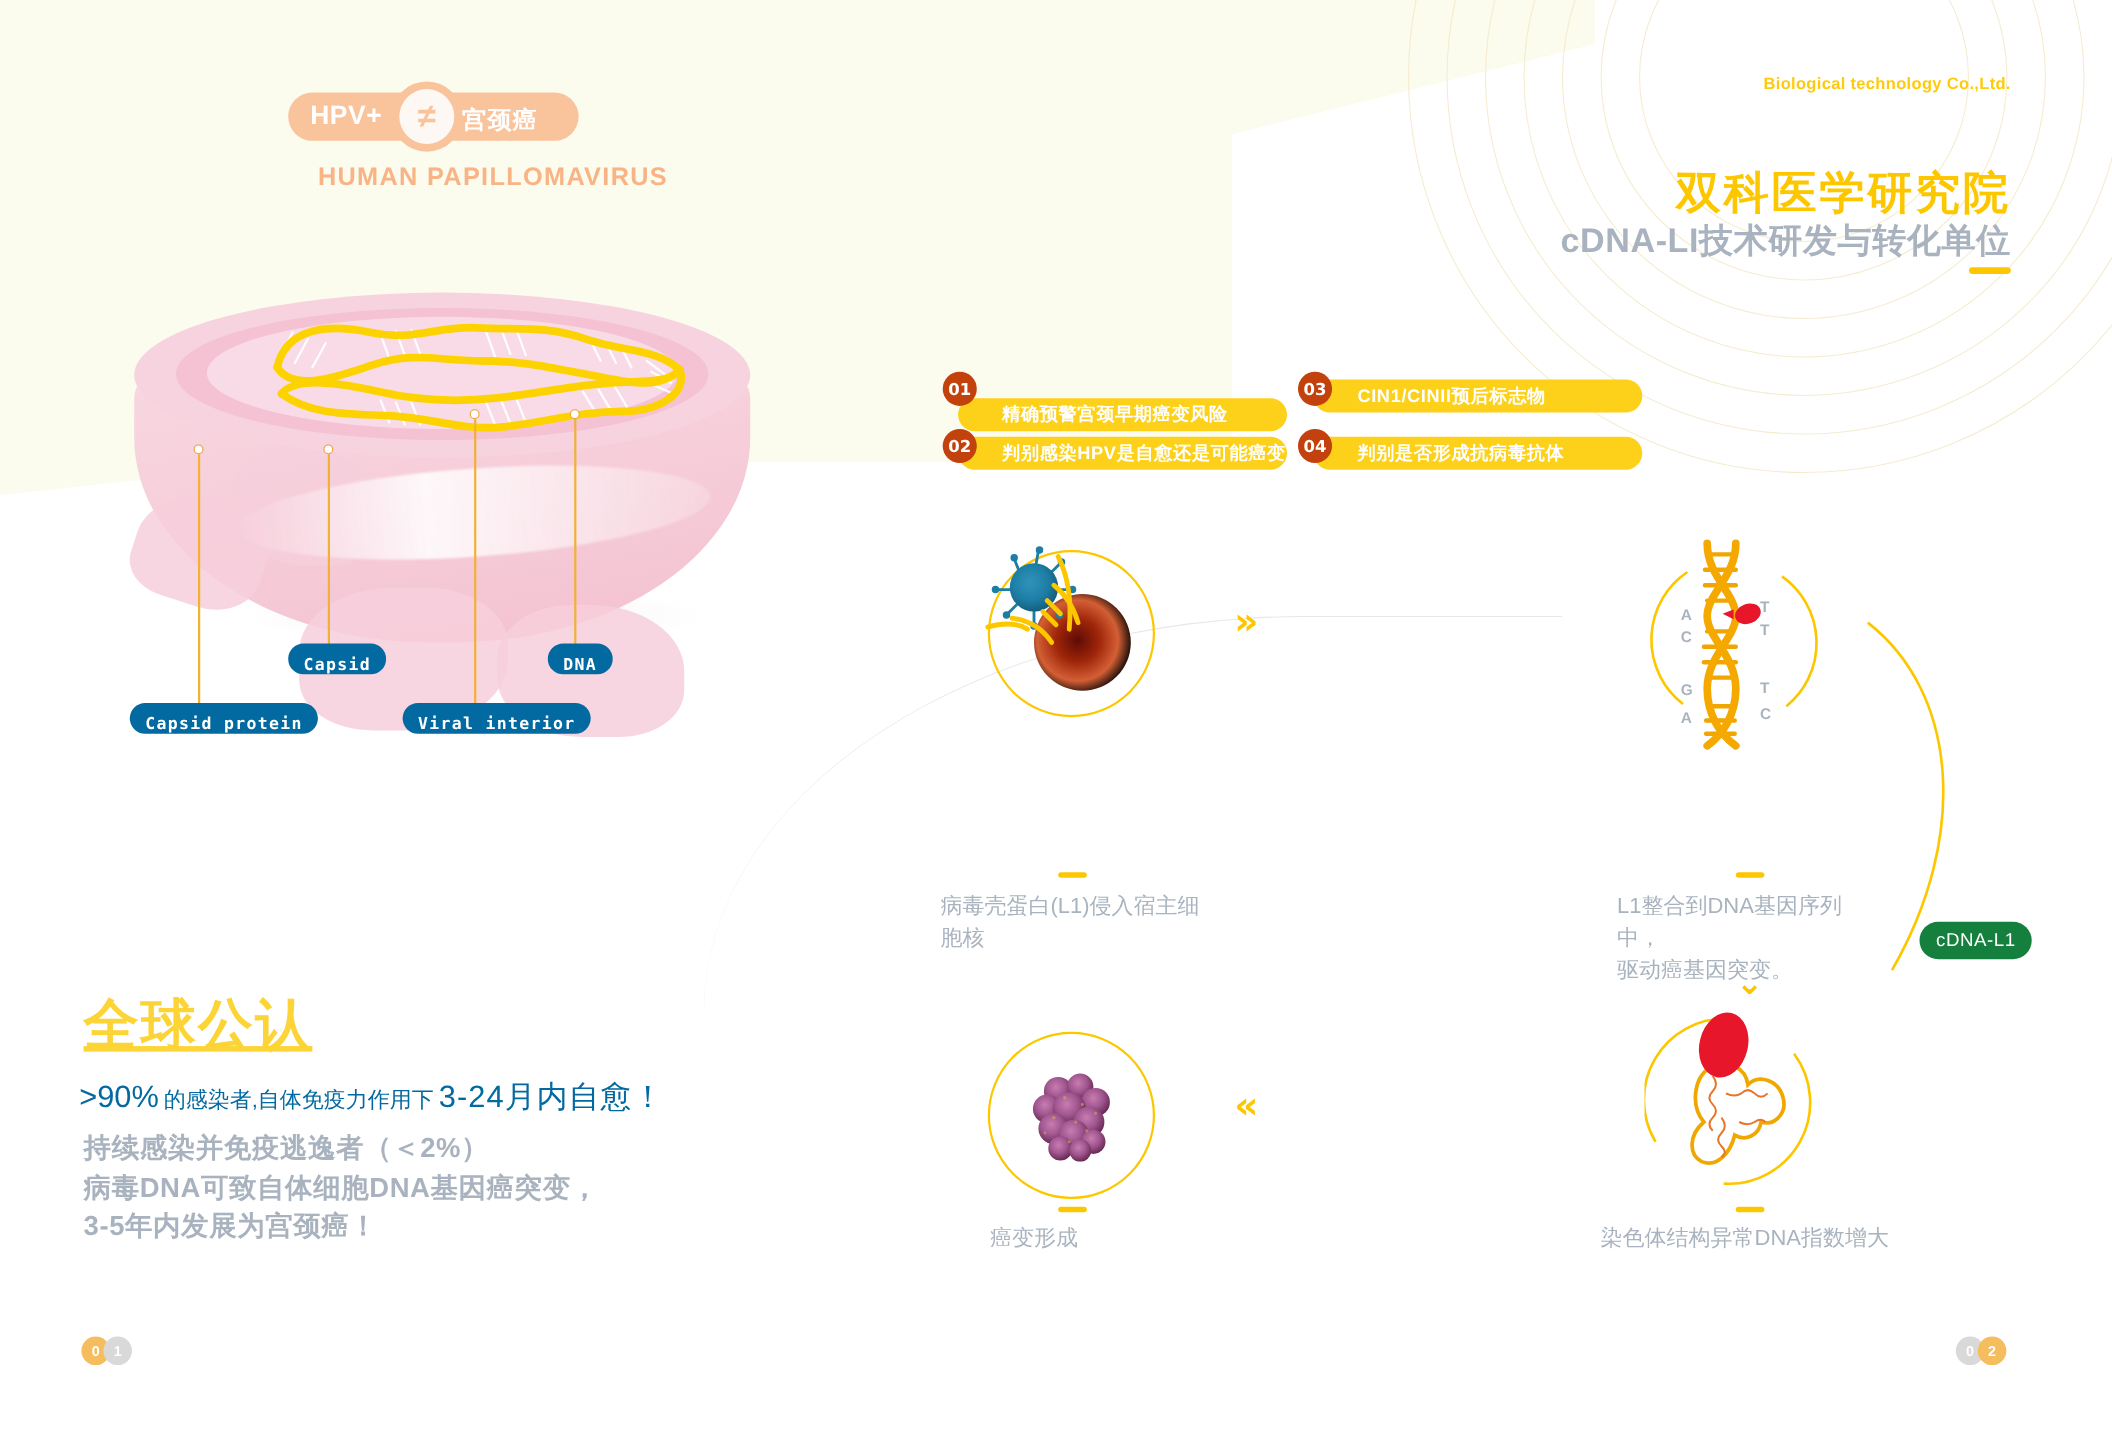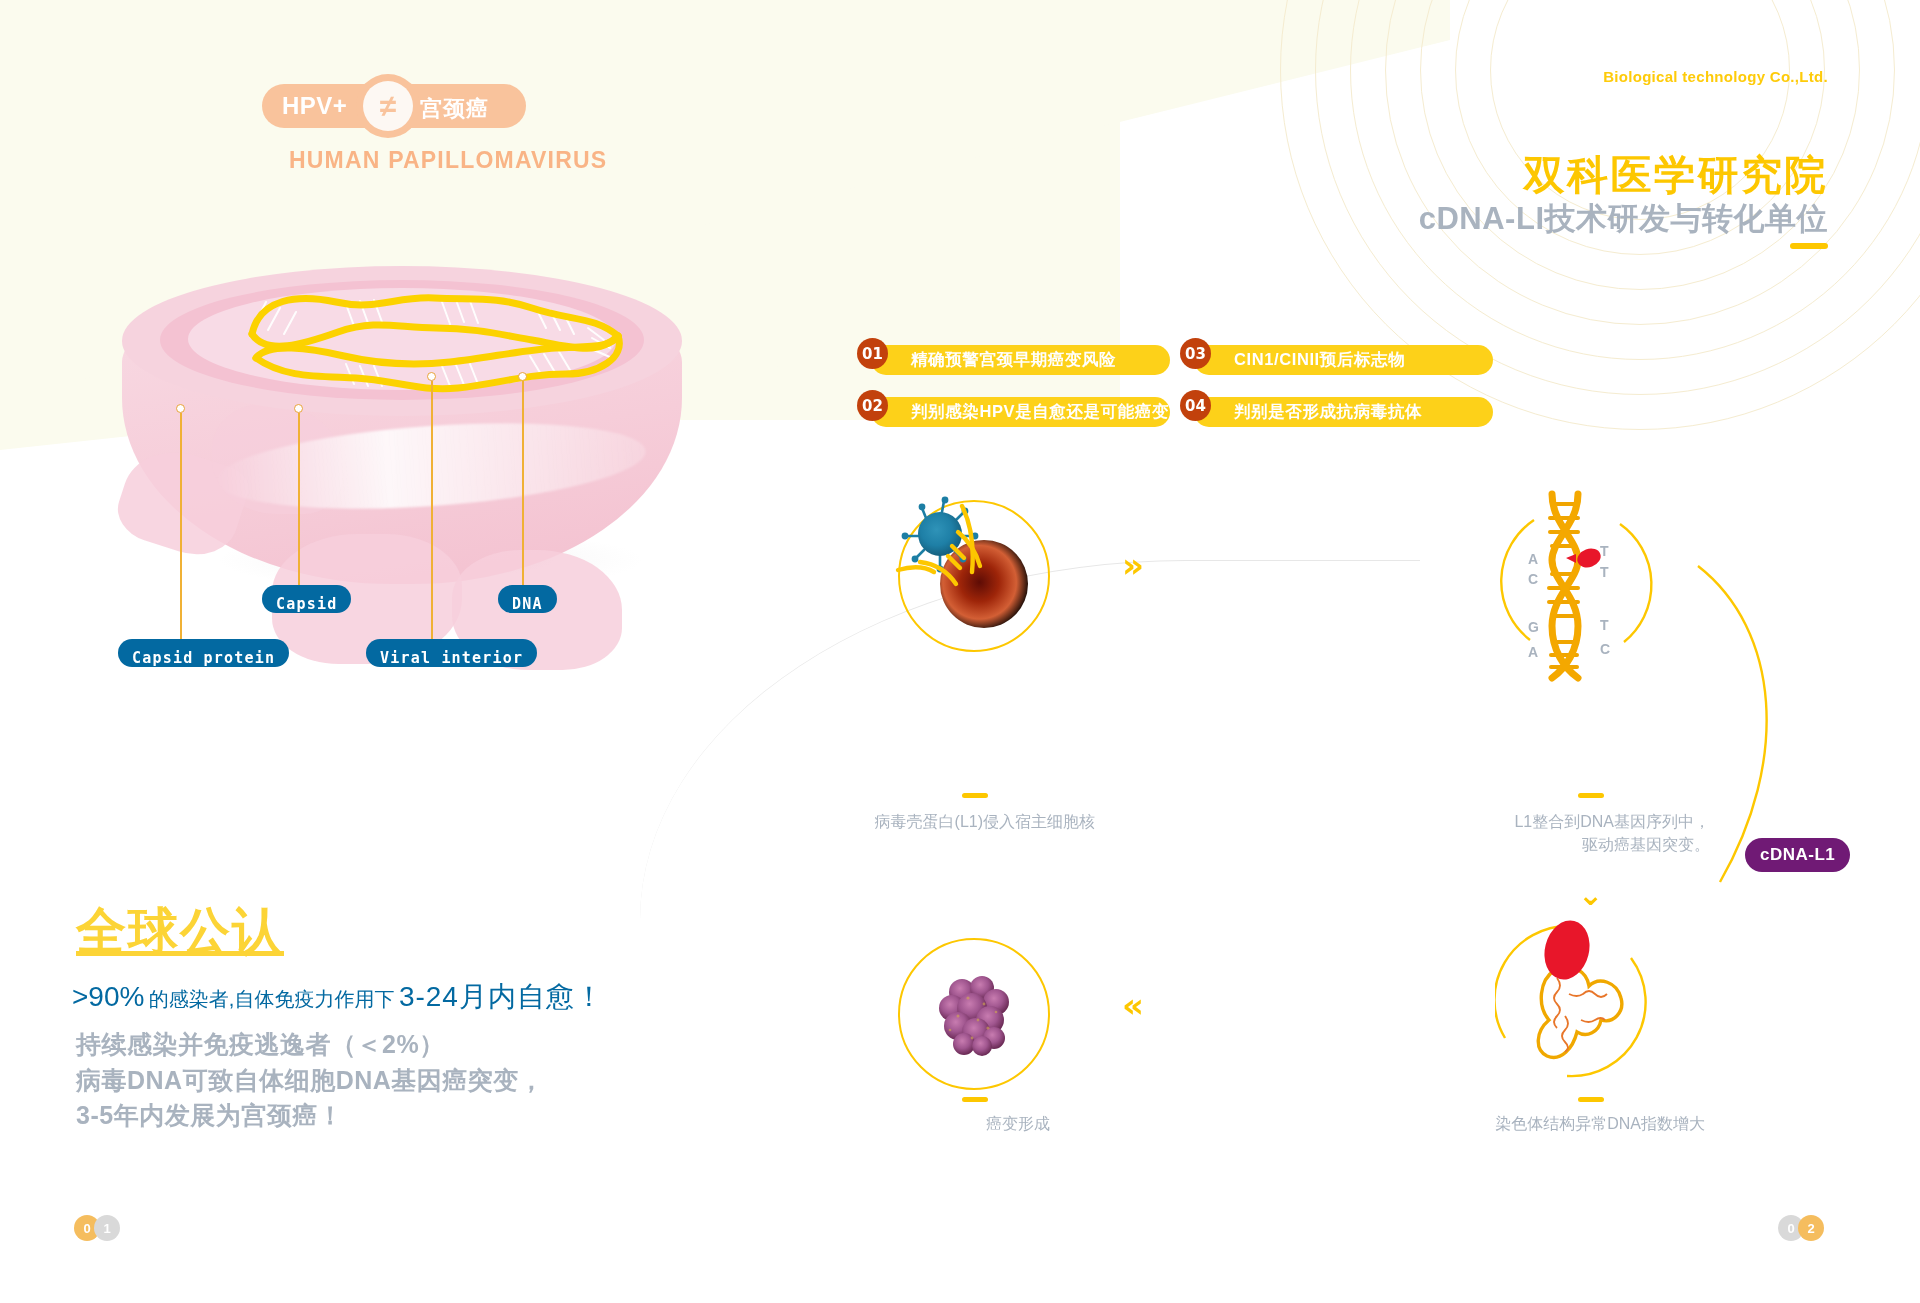--- a/index.html
+++ b/index.html
@@ -177,34 +177,34 @@
     color:#fff; font-size:16.5px; font-weight:bold; letter-spacing:.6px;
     margin-left:40px; white-space:nowrap;
   }
 
   
   .circ{
     position:absolute; width:152px; height:152px; border-radius:50%;
     border:2.2px solid #fdc700;
   }
   .proc-cap{
-    position:absolute; text-align:right; color:#a9b3bf;
-    font-size:16px; line-height:1.45; white-space:nowrap;
+    position:absolute; text-align:left; color:#a9b3bf;
+    font-size:20px; line-height:1.45; white-space:nowrap;
   }
   .cap-rule{
     position:absolute; width:26px;height:5px;background:#fdc700;border-radius:3px;
   }
   .chev{
     position:absolute; color:#fdc700; font-size:34px; font-weight:bold; line-height:1;
     font-family:"DejaVu Sans", sans-serif;
   }
   .cdna-pill{
-    position:absolute; background:#701a75; color:#fff; height:34px;
+    position:absolute; background:#15803d; color:#fff; height:34px;
     border-radius:17px; padding:0 15px; display:flex; align-items:center;
-    font-size:17px; font-weight:bold; letter-spacing:.5px;
+    font-size:17px; font-weight:normal; letter-spacing:.5px;
   }
 
   
   .pg{ position:absolute; display:flex; align-items:center; }
   .pg b{
     width:26px;height:26px;border-radius:50%;display:flex;align-items:center;
     justify-content:center;color:#fff;font-size:13px;font-weight:bold;
   }
   .pg .c0{ background:#f5bd5e; }
   .pg .c1{ background:#d9d9d9; margin-left:-6px; }
@@ -340,21 +340,21 @@
 病毒DNA可致自体细胞DNA基因癌突变，
 3-5年内发展为宫颈癌！</div>
 
   <div class="co-name">Biological  technology Co.,Ltd.</div>
   <div class="inst-title">双科医学研究院</div>
   <div class="inst-sub">cDNA-LI技术研发与转化单位</div>
   <div class="rule-yellow"></div>
 
   <div class="feat" style="left:857px; top:345px; width:313px;">
     <div class="num">01</div>
-    <div class="bar" style="width:299px;">
+    <div class="bar" style="width:299px;margin-top:17px;">
       <span>精确预警宫颈早期癌变风险</span>
     </div>
   </div>
   <div class="feat" style="left:857px; top:397px; width:313px;">
     <div class="num">02</div>
     <div class="bar" style="width:299px;">
       <span>判别感染HPV是自愈还是可能癌变</span>
     </div>
   </div>
   <div class="feat" style="left:1180px; top:345px; width:313px;">

